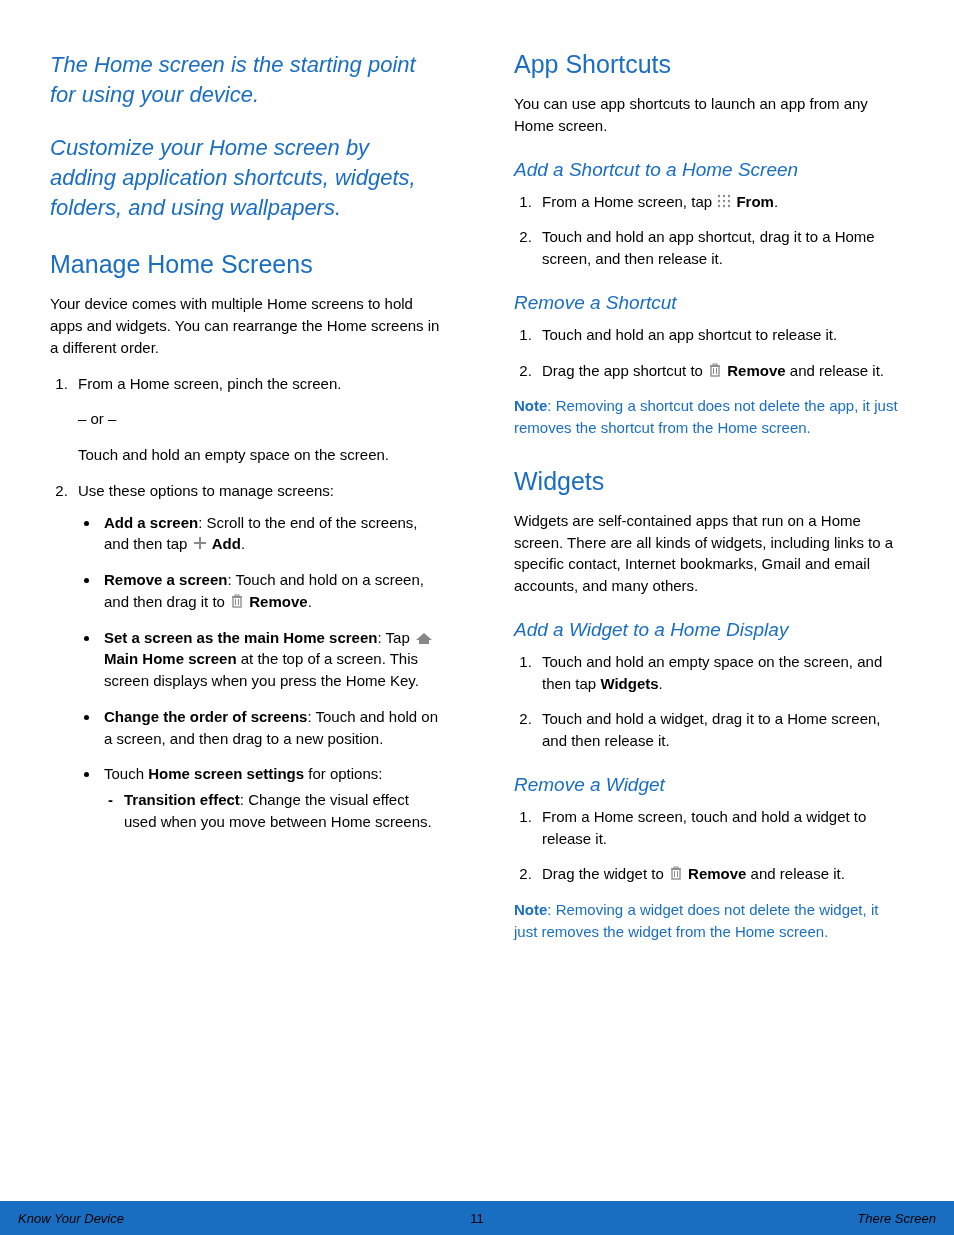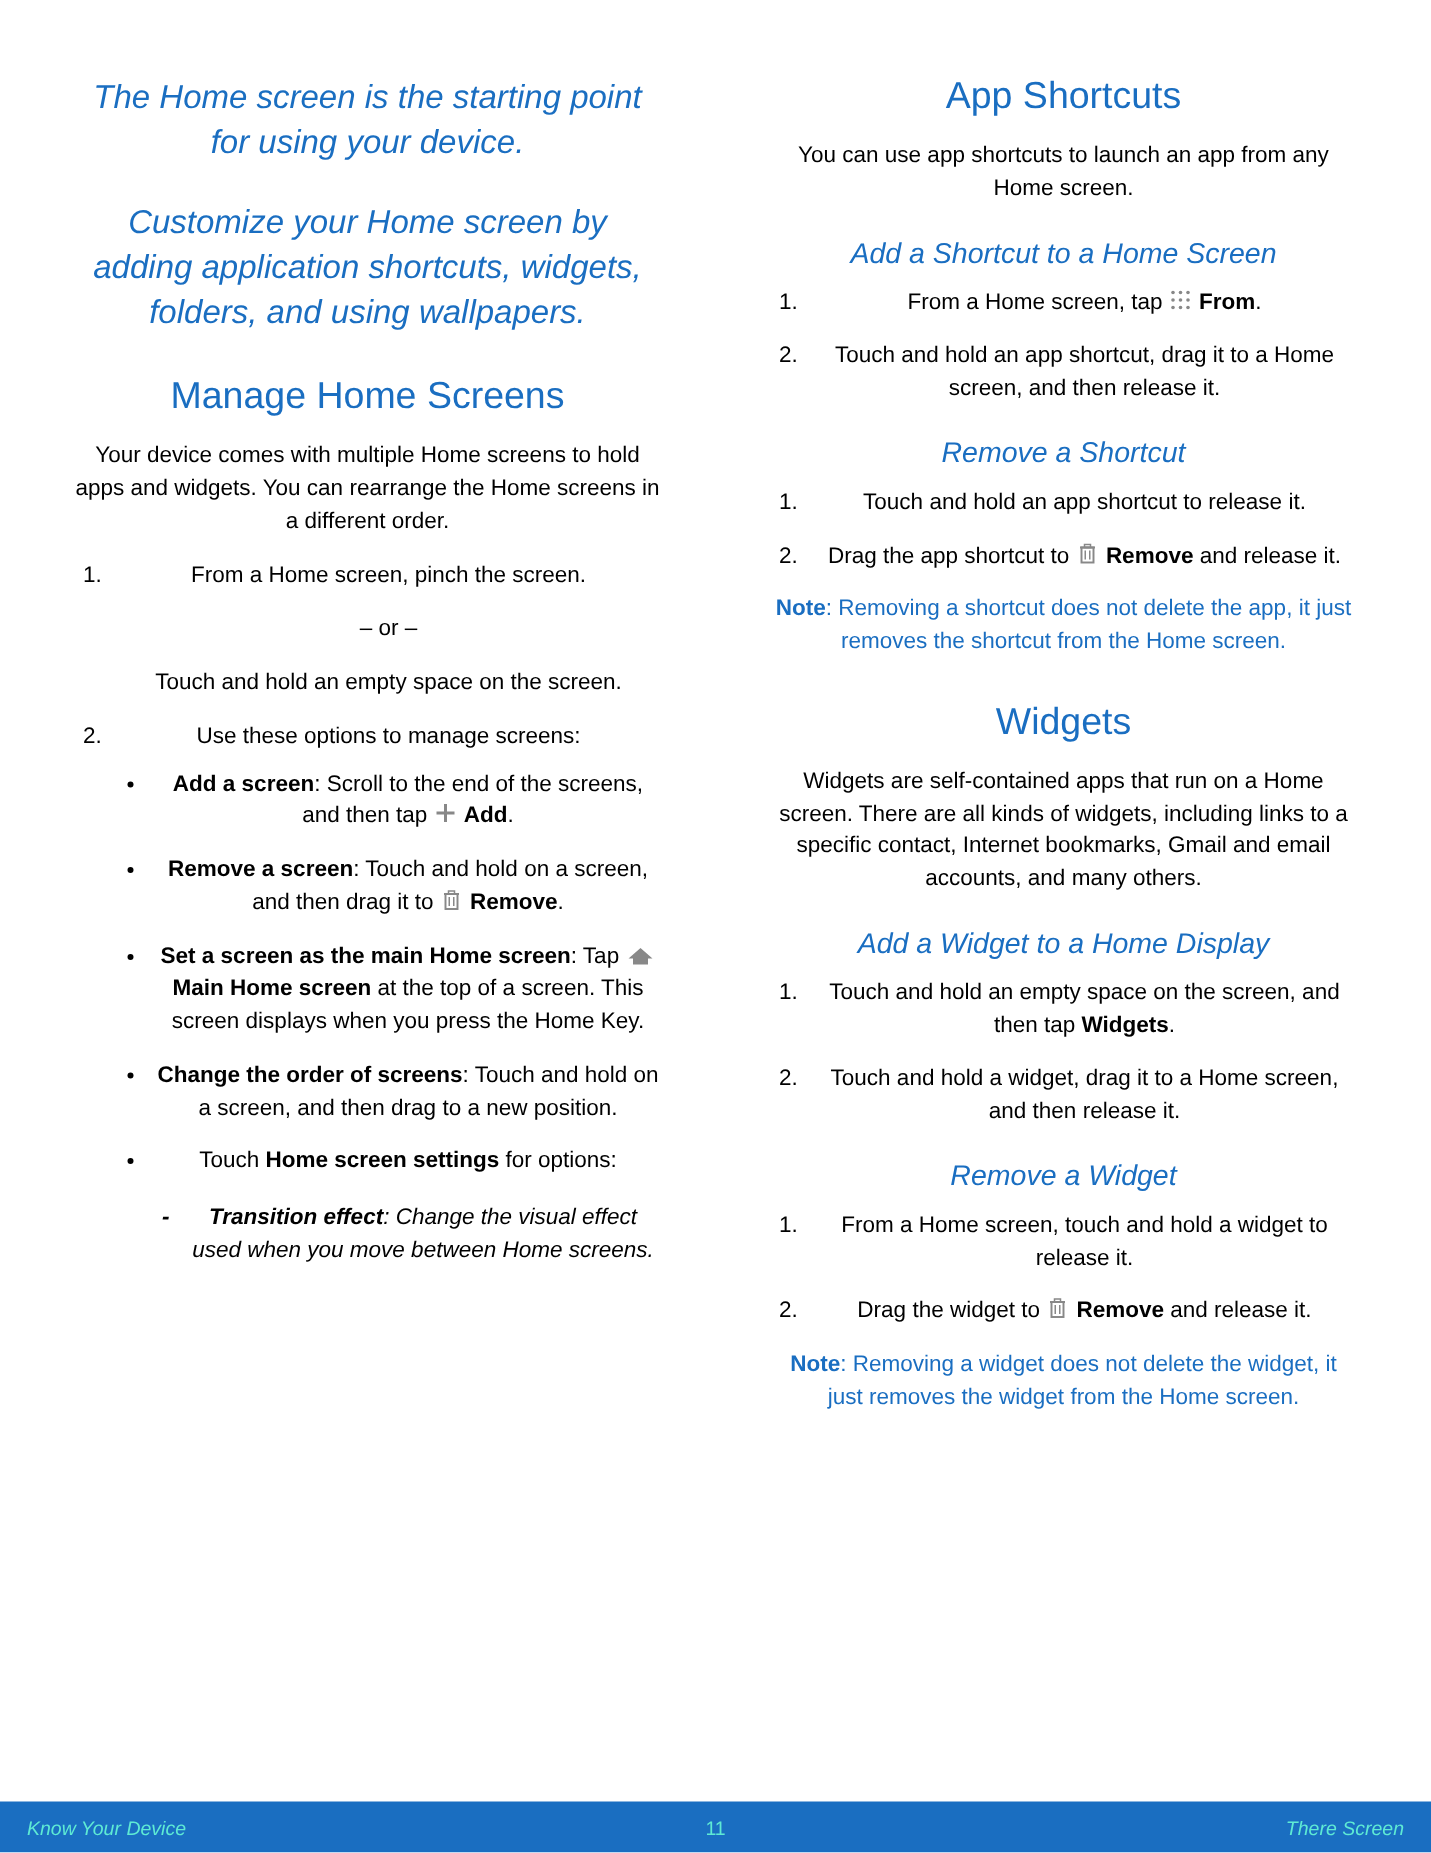--- a/index.html
+++ b/index.html
@@ -8,21 +8,20 @@
     width: 954px;
     height: 1235px;
     position: relative;
     background: #fff;
     color: #000;
   }
   .page {
     padding: 50px 50px 0 50px;
     display: flex;
     gap: 74px;
-    text-align: center;
   }
   .col {
     flex: 1;
     min-width: 0;
   }
   .intro {
     font-style: italic;
     color: #1a6ec1;
     font-size: 22px;
     line-height: 1.35;
@@ -63,22 +62,21 @@
     padding-left: 22px;
     margin-top: 10px;
   }
   ul.bullets > li {
     margin-bottom: 14px;
     padding-left: 4px;
   }
   ul.dashes {
     list-style: none;
     padding-left: 16px;
-    margin-top: 16px;
-    font-style: italic;
+    margin-top: 4px;
   }
   ul.dashes > li {
     margin-bottom: 14px;
     padding-left: 4px;
     position: relative;
   }
   ul.dashes > li::before {
     content: "-";
     font-weight: bold;
     position: absolute;
@@ -103,21 +101,21 @@
     width: 16px;
     height: 14px;
   }
   .footer {
     position: absolute;
     bottom: 0;
     left: 0;
     right: 0;
     height: 34px;
     background: #1a6ec1;
-    color: #5eead4;
+    color: #000000;
     font-style: italic;
     font-size: 13px;
     display: flex;
     align-items: center;
     justify-content: space-between;
     padding: 0 18px;
   }
   .footer .center {
     position: absolute;
     left: 50%;

